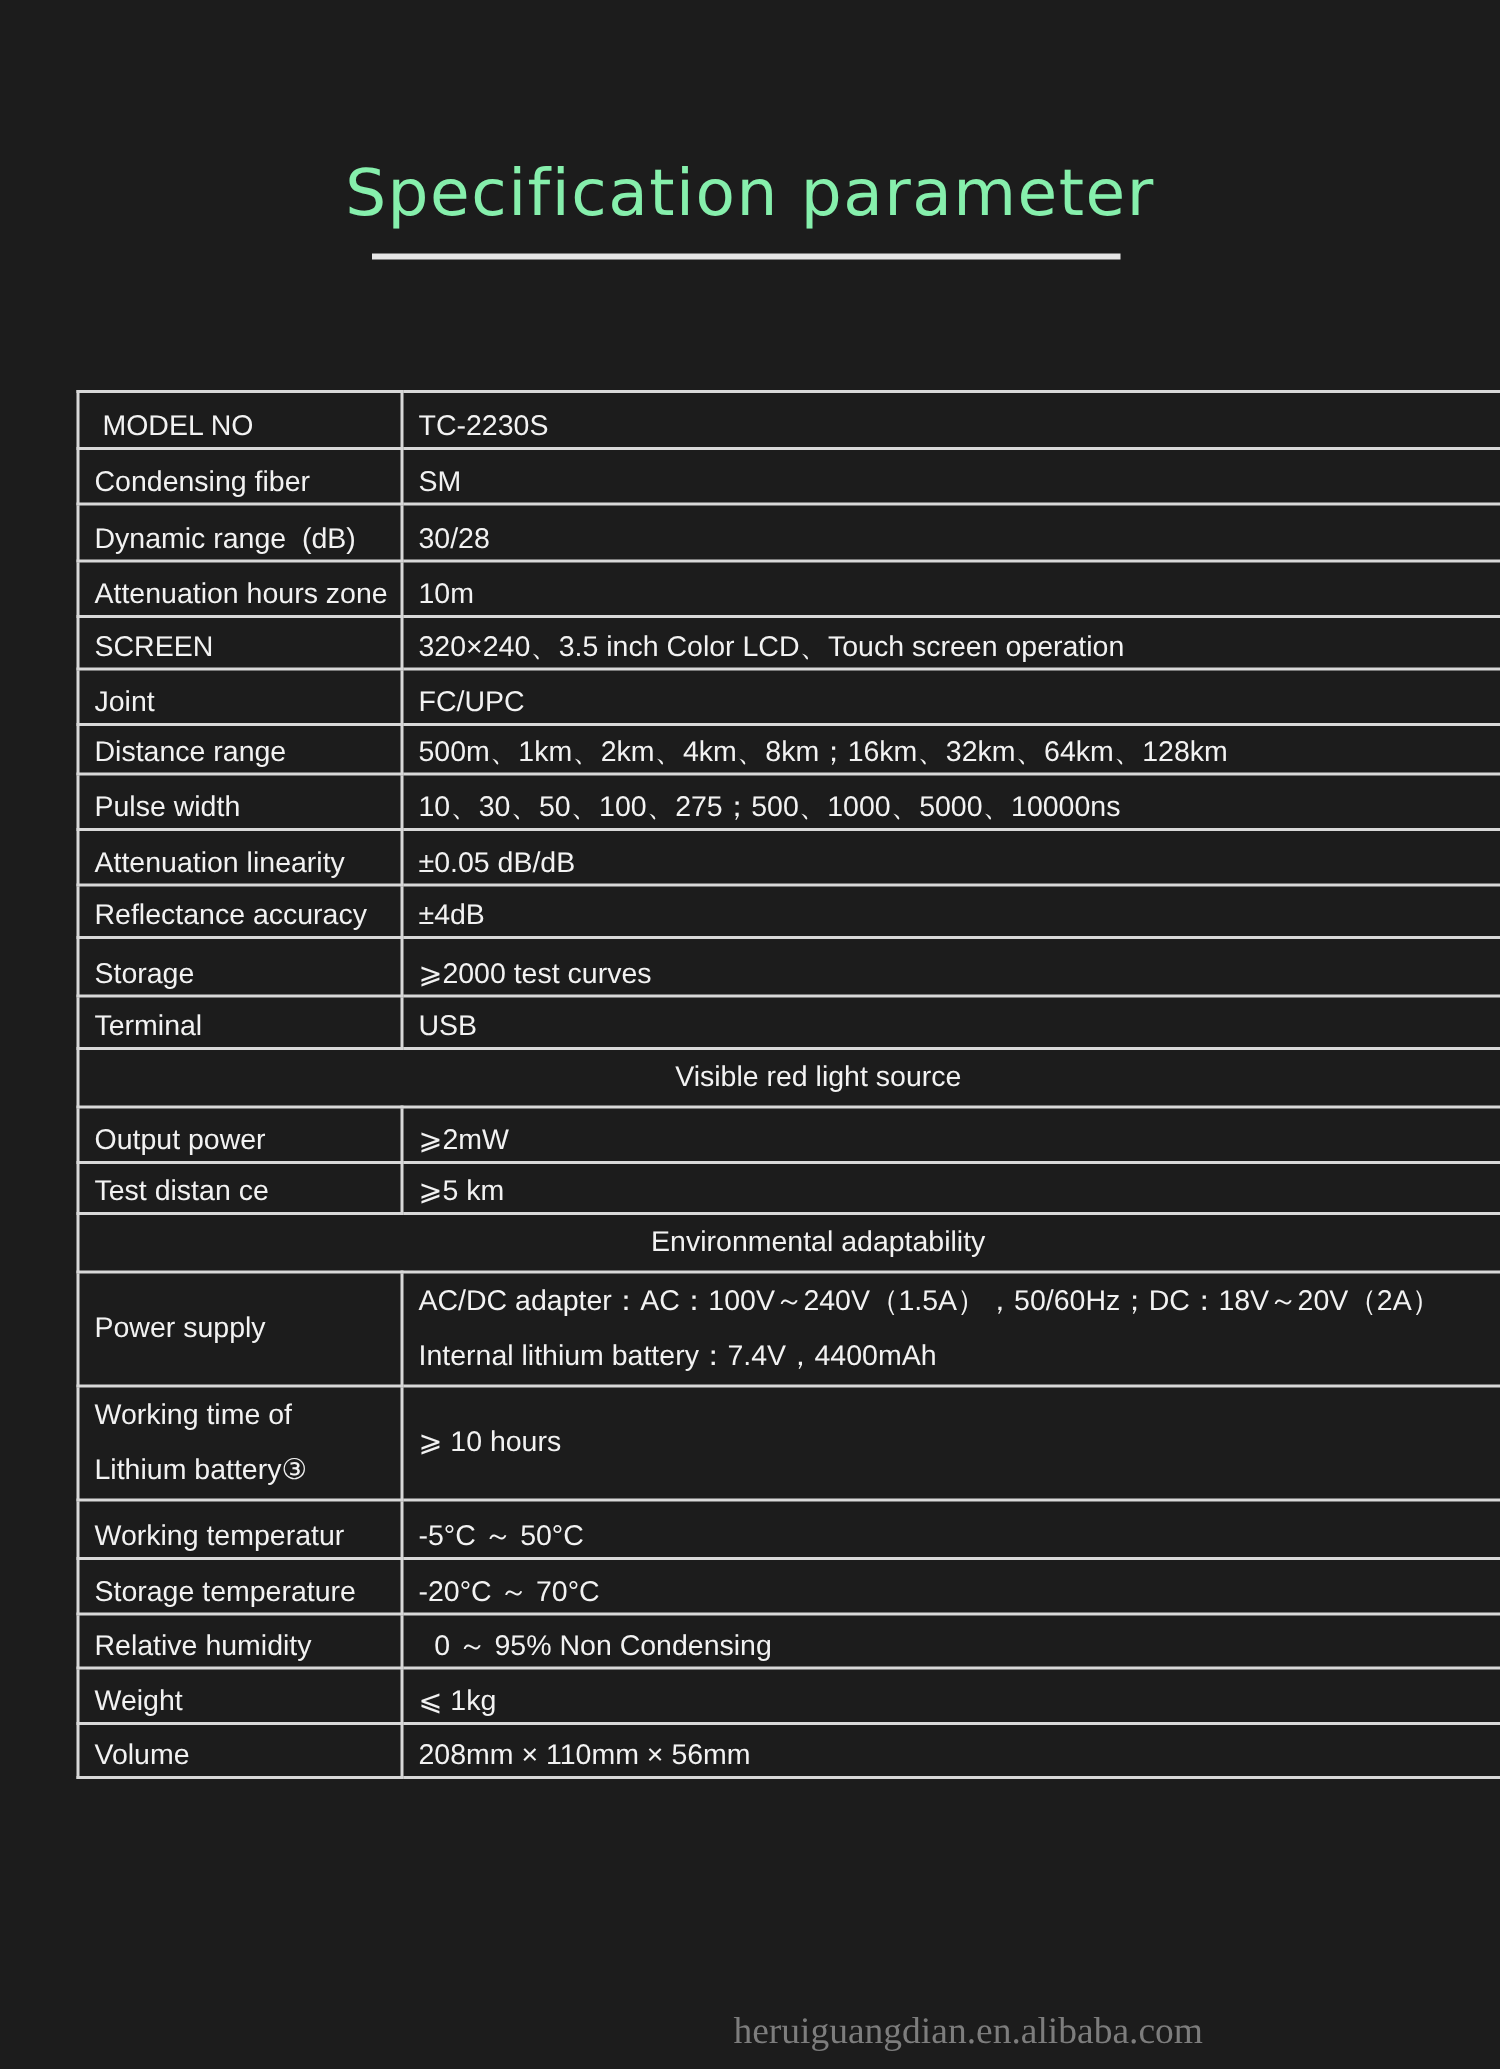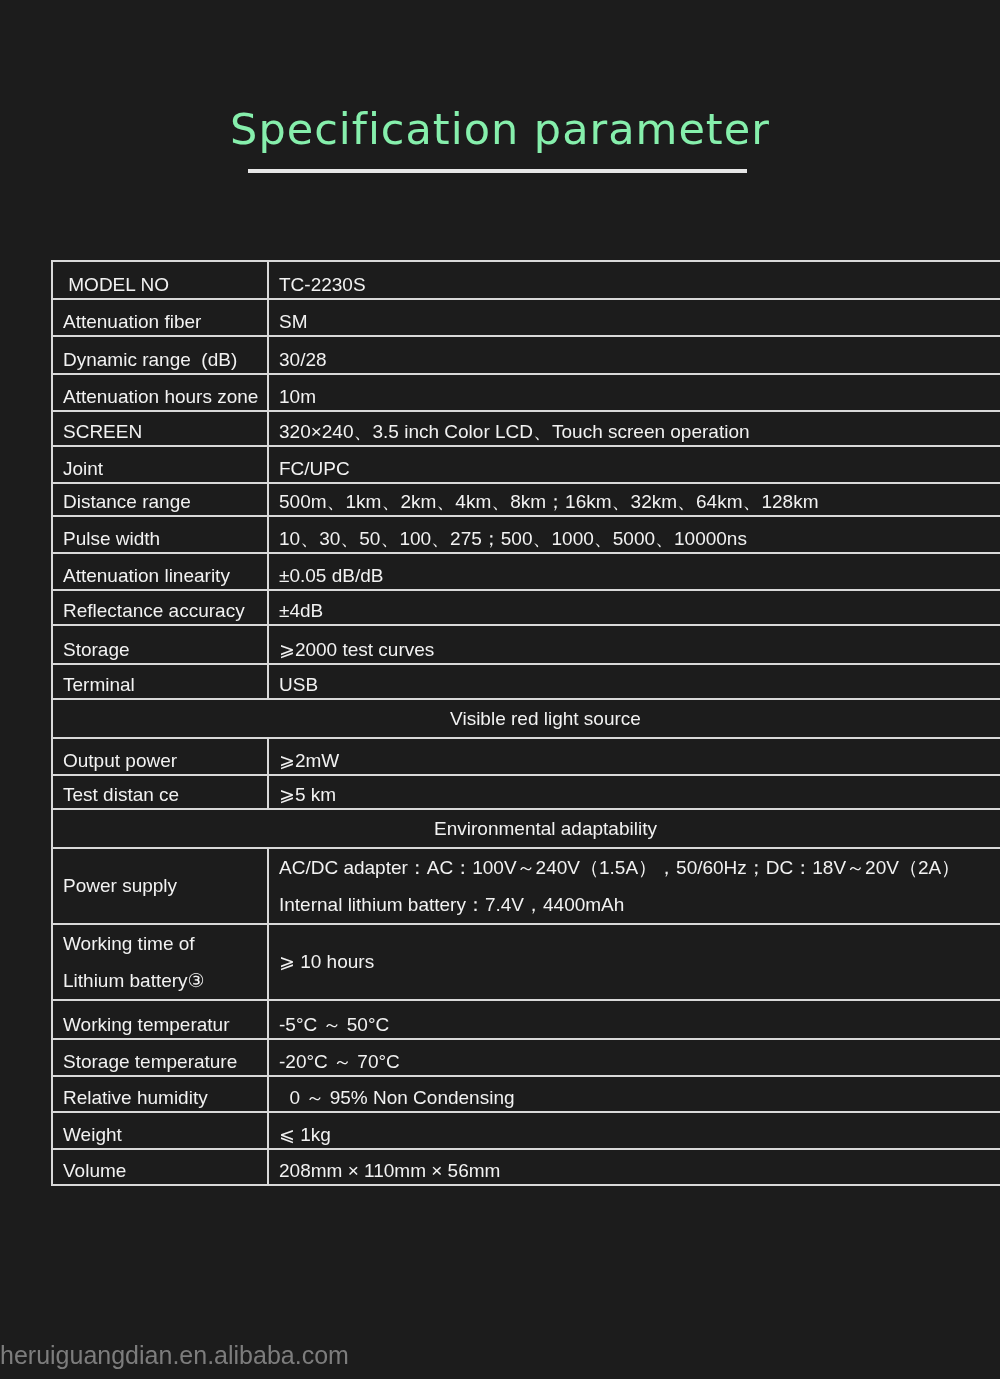--- a/index.html
+++ b/index.html
@@ -32,42 +32,42 @@
     padding-bottom: 2px;
     line-height: 22px;
     white-space: nowrap;
     overflow: hidden;
   }
   table.spec col.c1 { width: 216px; }
   table.spec td.section { text-align: center; vertical-align: middle; padding-bottom: 0; margin-top: 29px; }
   table.spec td.mid { vertical-align: middle; padding-bottom: 0; }
   .multi div { line-height: 37px; }
   .watermark {
-    position: absolute; left: 0; top: 1341px; width: 802px; text-align: left;
-    font-family: Liberation Sans, sans-serif; font-size: 25px; color: #7d7d7d;
+    position: absolute; left: 0; top: 1341px; width: 802px; text-align: right;
+    font-family: Liberation Serif, serif; font-size: 25px; color: #7d7d7d;
   }
 </style>
 </head>
 <body>
 
 <div class="title">Specification parameter</div>
 <div class="title-rule"></div>
 
 <table class="spec">
   <colgroup>
       <col class="c1">
       <col>
     </colgroup>
   <tbody>
     <tr style="height:38px">
       <td style="white-space:pre"> MODEL NO</td>
       <td>TC-2230S</td>
     </tr>
     <tr style="height:37px">
-      <td>Attenuation fiber</td>
+      <td>Condensing fiber</td>
       <td>SM</td>
     </tr>
     <tr style="height:38px">
       <td style="white-space:pre">Dynamic range  (dB)</td>
       <td>30/28</td>
     </tr>
     <tr style="height:37px">
       <td>Attenuation hours zone</td>
       <td>10m</td>
     </tr>

